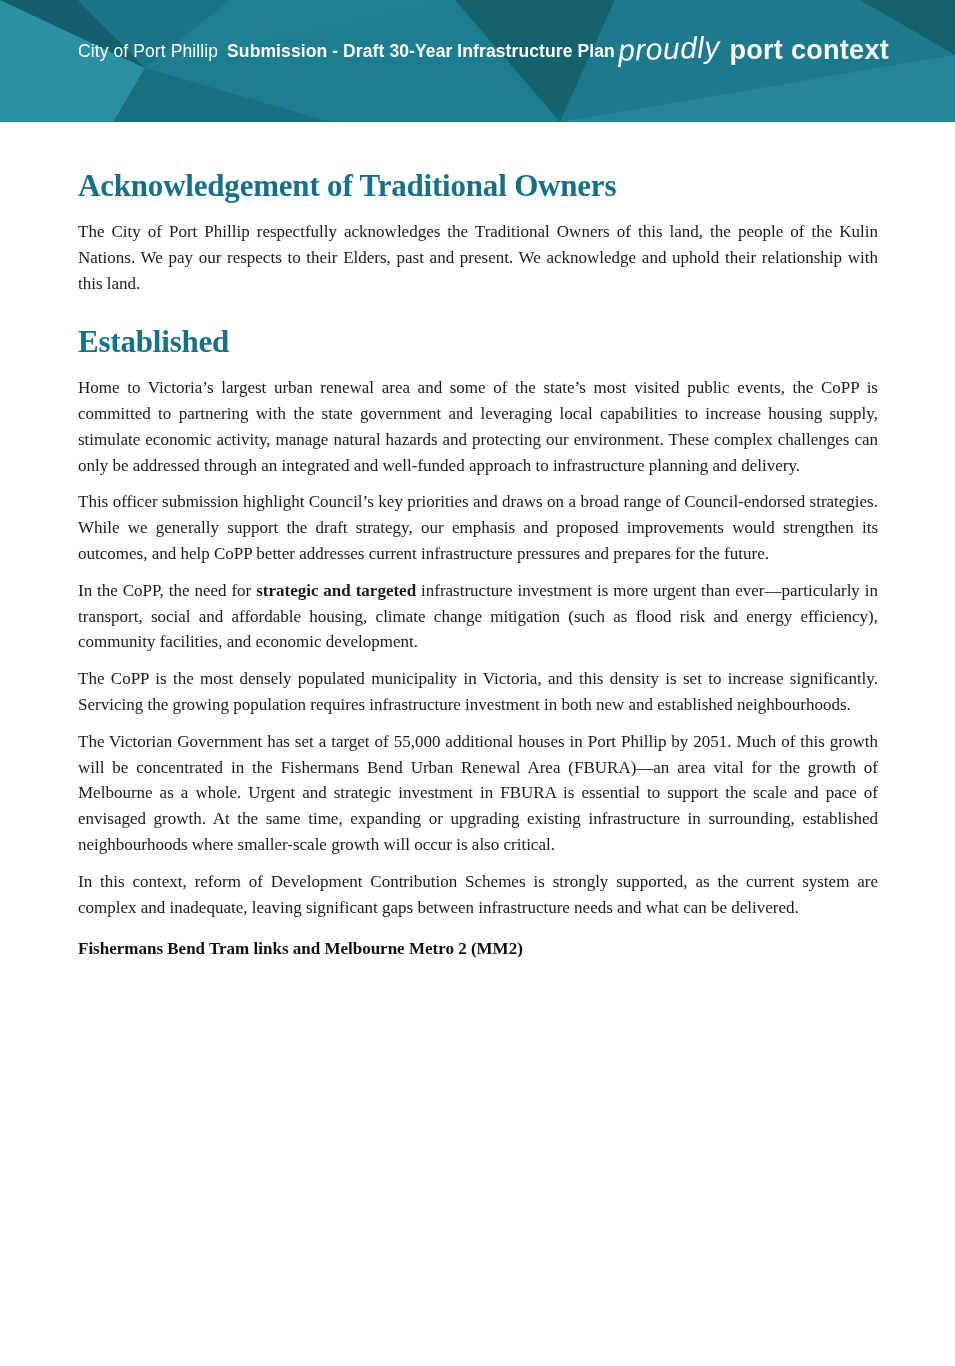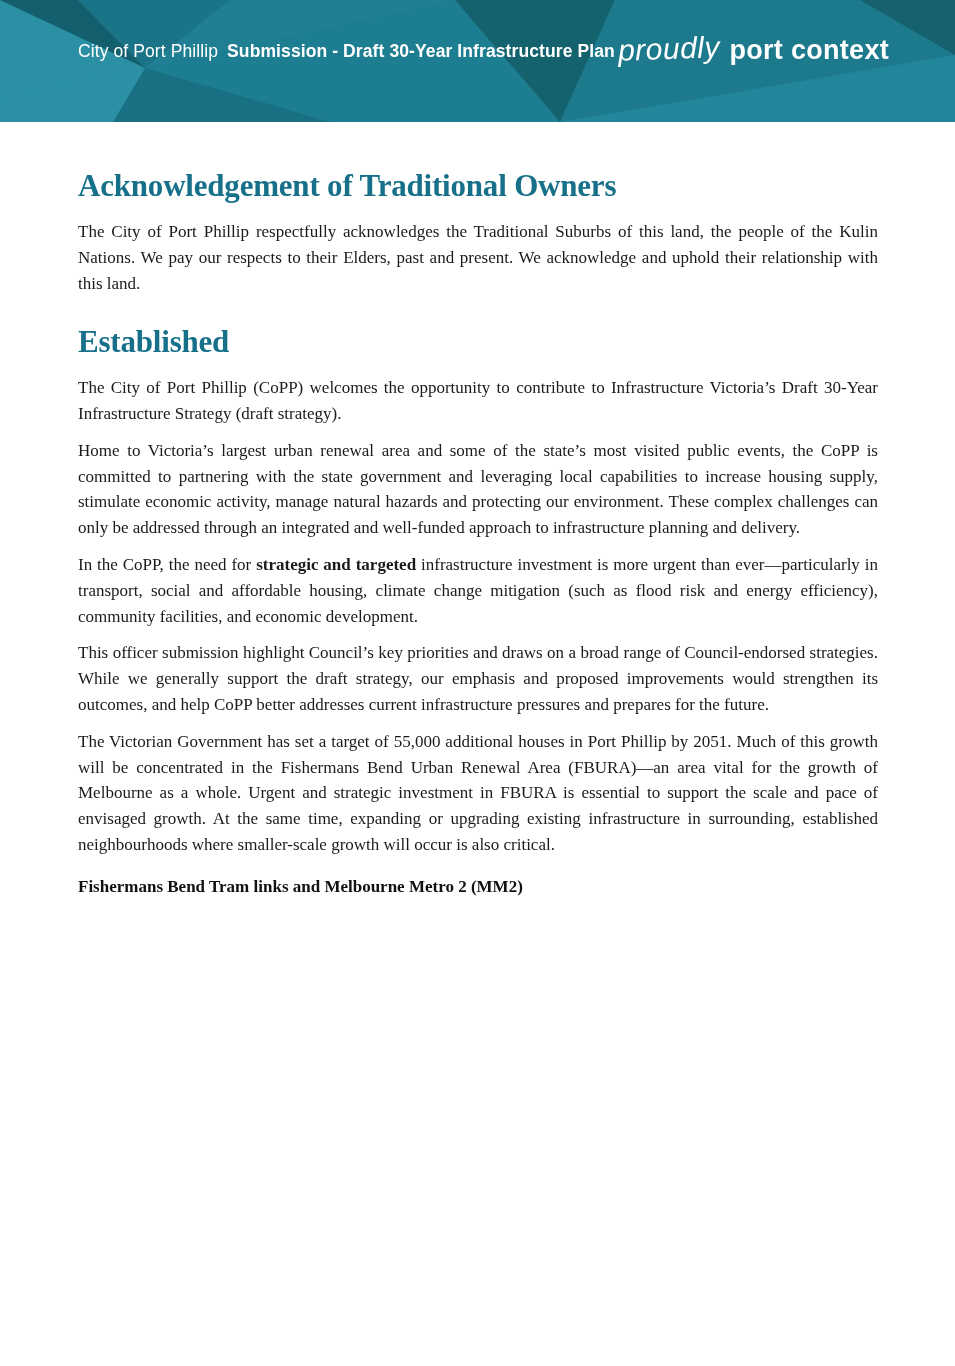--- a/index.html
+++ b/index.html
@@ -124,29 +124,30 @@
     </div>
     <div class="logo">
       <span class="script">proudly</span>
       <span class="wordmark">port context</span>
     </div>
   </div>
 
   <div class="content">
 
     <h1 class="first">Acknowledgement of Traditional Owners</h1>
-    <p>The City of Port Phillip respectfully acknowledges the Traditional Suburbs of this land, the people of the Kulin Nations. We pay our respects to their Elders, past and present. We acknowledge and uphold their relationship with this land.</p>
+    <p>The City of Port Phillip respectfully acknowledges the Traditional Owners of this land, the people of the Kulin Nations. We pay our respects to their Elders, past and present. We acknowledge and uphold their relationship with this land.</p>
 
     <h1>Established</h1>
-    <p>The City of Port Phillip (CoPP) welcomes the opportunity to contribute to Infrastructure Victoria’s Draft 30-Year Infrastructure Strategy (draft strategy).</p>
     <p>Home to Victoria’s largest urban renewal area and some of the state’s most visited public events, the CoPP is committed to partnering with the state government and leveraging local capabilities to increase housing supply, stimulate economic activity, manage natural hazards and protecting our environment. These complex challenges can only be addressed through an integrated and well-funded approach to infrastructure planning and delivery.</p>
+    <p>This officer submission highlight Council’s key priorities and draws on a broad range of Council-endorsed strategies. While we generally support the draft strategy, our emphasis and proposed improvements would strengthen its outcomes, and help CoPP better addresses current infrastructure pressures and prepares for the future.</p>
     <p><span>In the CoPP, the need for </span><strong>strategic and targeted</strong><span> infrastructure investment is more urgent than ever—particularly in transport, social and affordable housing, climate change mitigation (such as flood risk and energy efficiency), community facilities, and economic development.</span></p>
-    <p>This officer submission highlight Council’s key priorities and draws on a broad range of Council-endorsed strategies. While we generally support the draft strategy, our emphasis and proposed improvements would strengthen its outcomes, and help CoPP better addresses current infrastructure pressures and prepares for the future.</p>
 
+    <p>The CoPP is the most densely populated municipality in Victoria, and this density is set to increase significantly. Servicing the growing population requires infrastructure investment in both new and established neighbourhoods.</p>
     <p>The Victorian Government has set a target of 55,000 additional houses in Port Phillip by 2051. Much of this growth will be concentrated in the Fishermans Bend Urban Renewal Area (FBURA)—an area vital for the growth of Melbourne as a whole. Urgent and strategic investment in FBURA is essential to support the scale and pace of envisaged growth. At the same time, expanding or upgrading existing infrastructure in surrounding, established neighbourhoods where smaller-scale growth will occur is also critical.</p>
+    <p>In this context, reform of Development Contribution Schemes is strongly supported, as the current system are complex and inadequate, leaving significant gaps between infrastructure needs and what can be delivered.</p>
 
     <h3>Fishermans Bend Tram links and Melbourne Metro 2 (MM2)</h3>
 
   </div>
 
   <div class="footer-date">28/04/2025</div>
 
 </div>
 
 </body></html>

